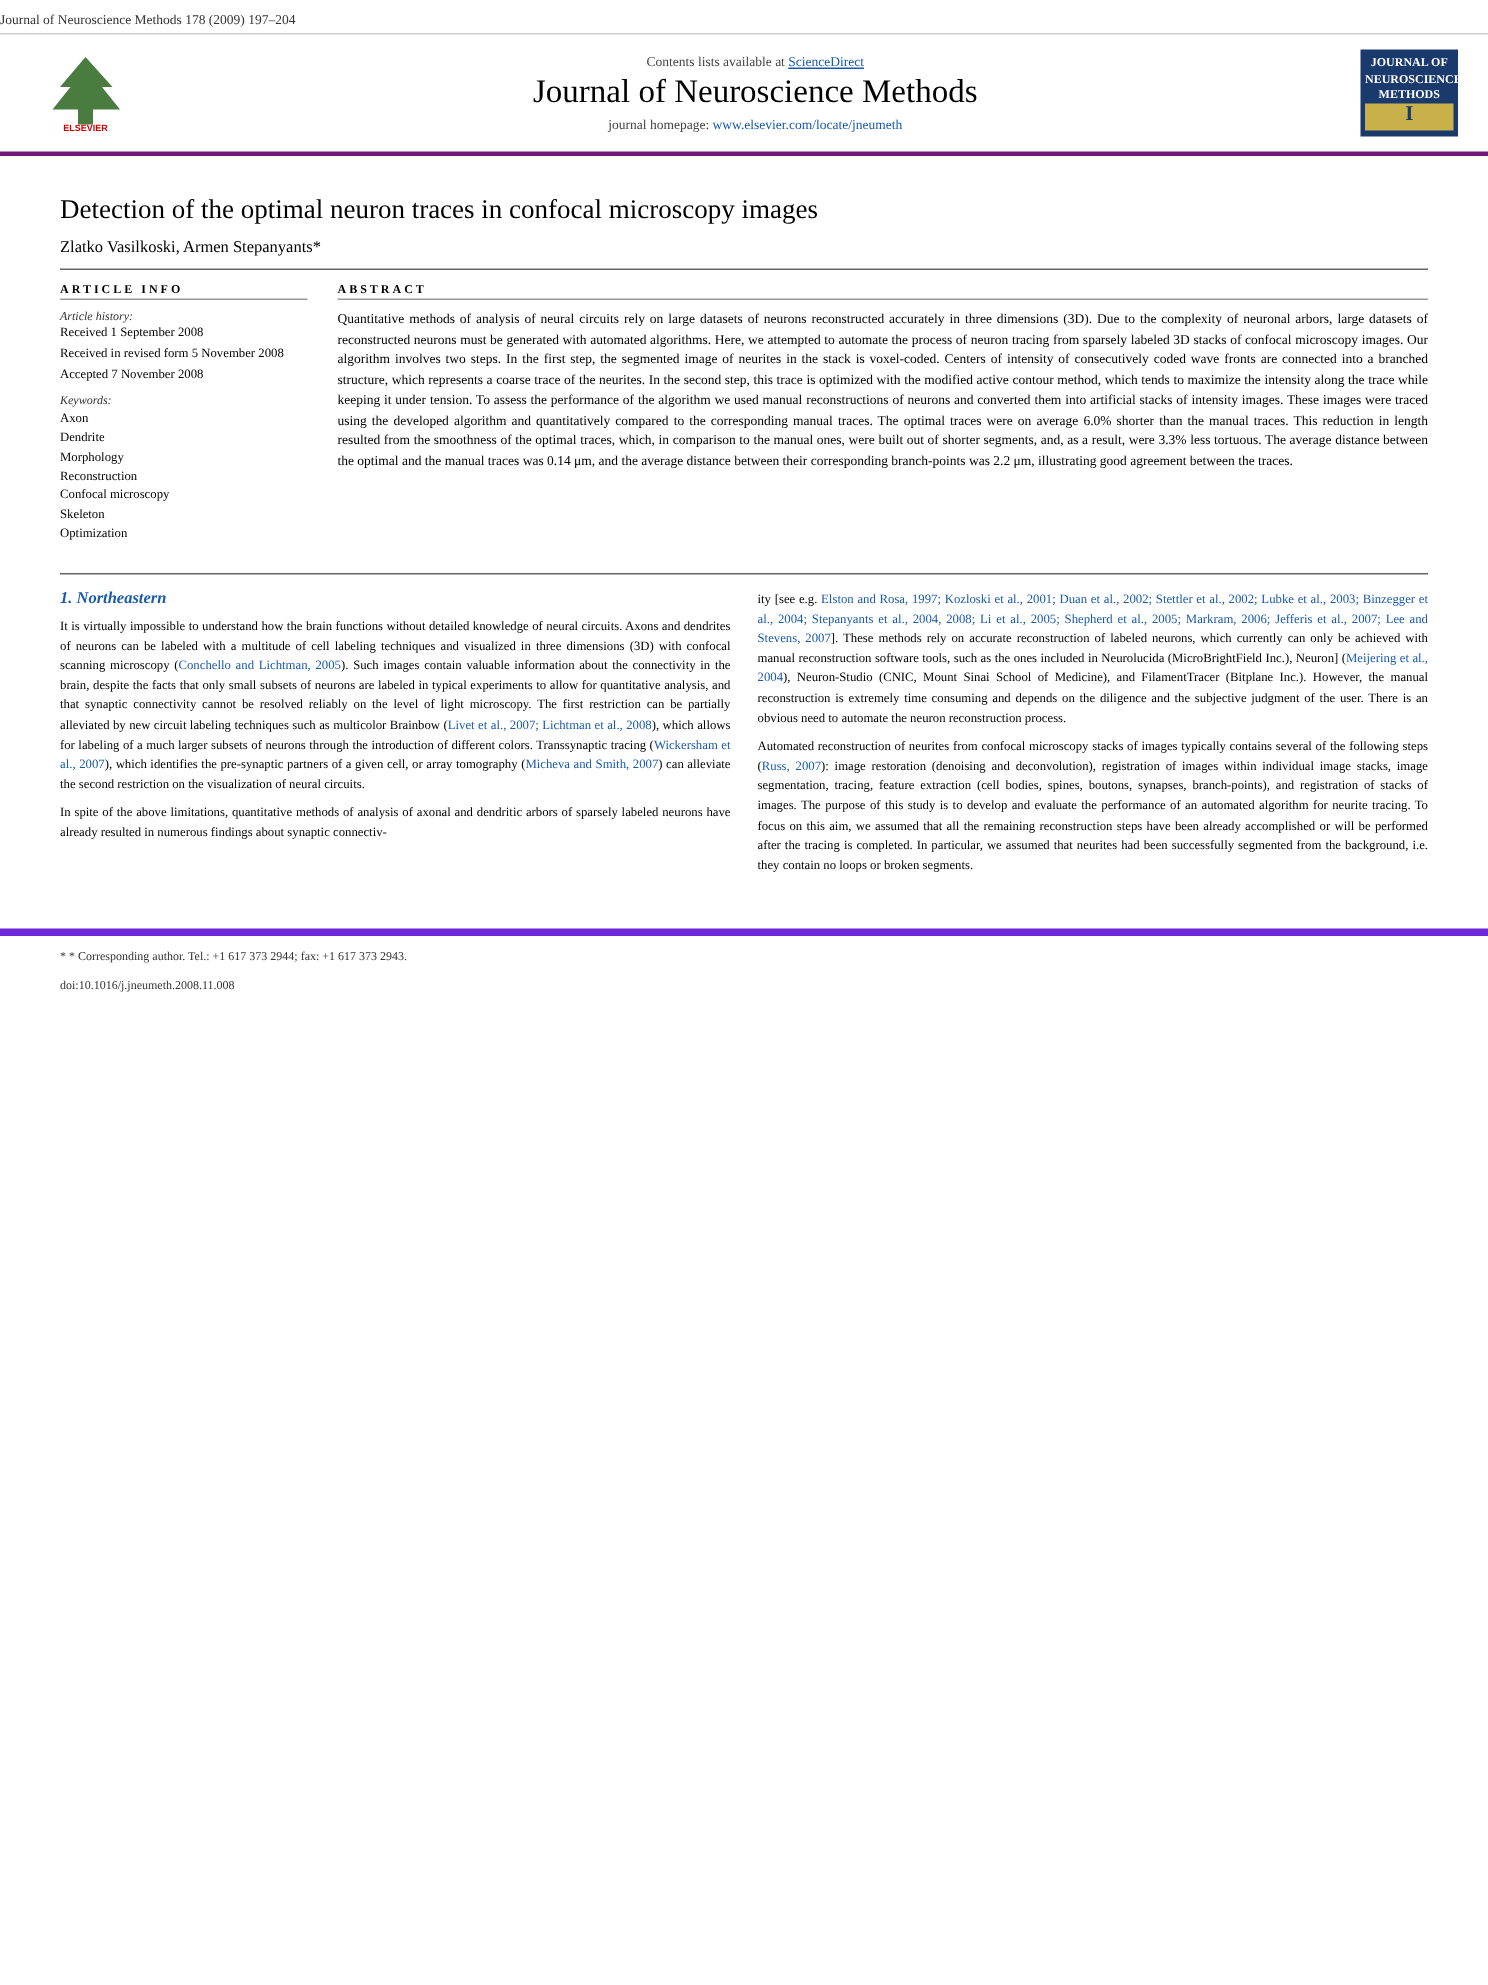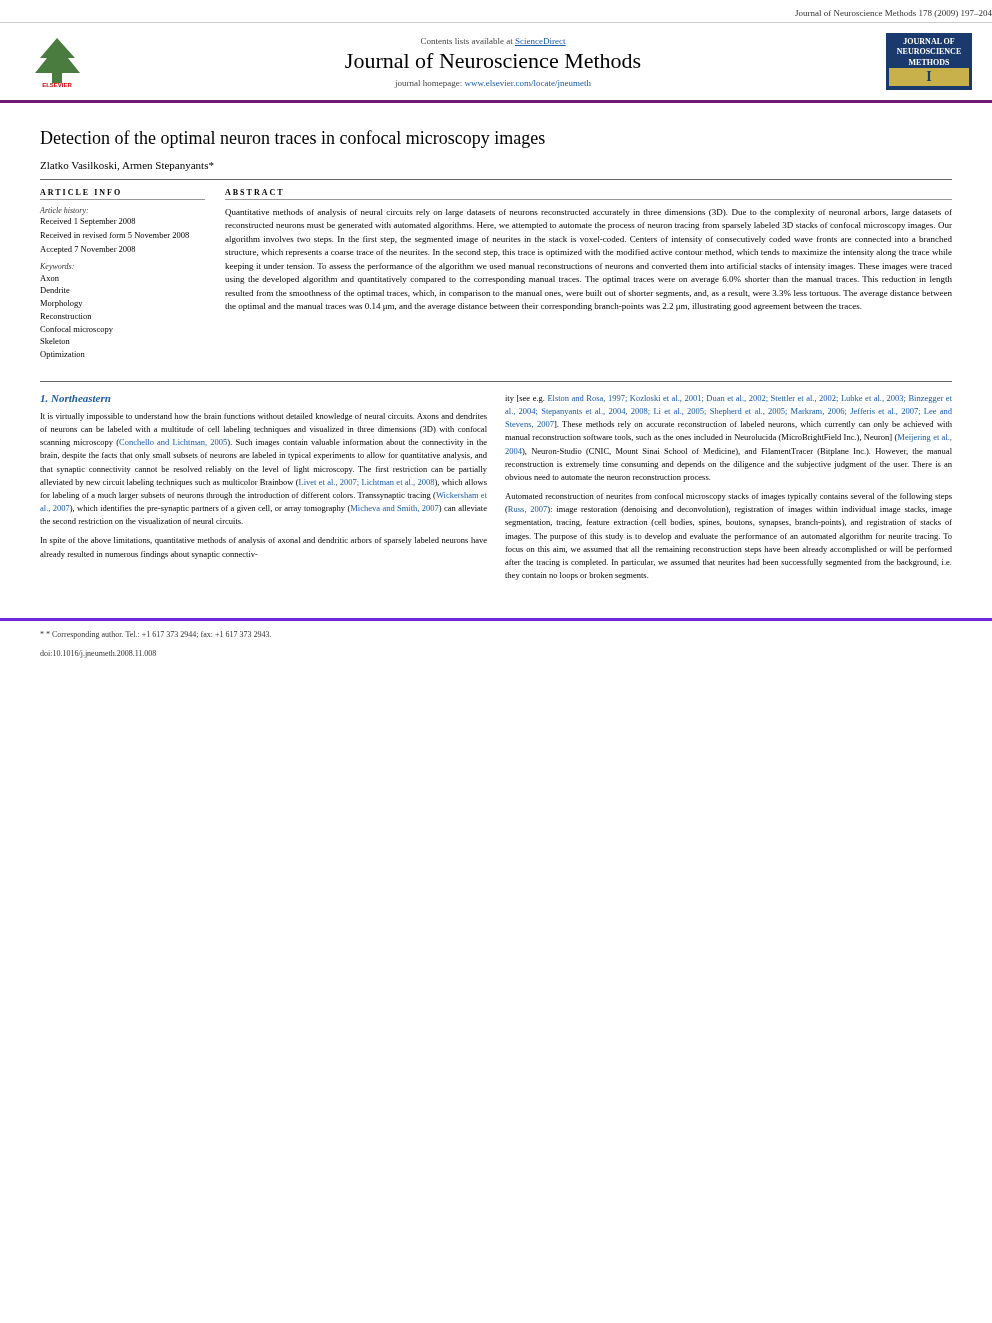--- a/index.html
+++ b/index.html
@@ -12,21 +12,21 @@
       min-height: 1323px;
     }
     .page {
       width: 992px;
       min-height: 1323px;
       background: #fff;
       padding: 0;
     }
     
     .journal-top-bar {
-      text-align: right;
+      text-align: left;
       font-size: 9px;
       color: #333;
       padding: 8px 0 4px;
       border-bottom: 1px solid #ccc;
     }
     
     .journal-header {
       display: flex;
       align-items: center;
       padding: 10px 20px;
@@ -57,21 +57,21 @@
       text-decoration: none;
     }
     .contents-bar {
       font-size: 9px;
       color: #444;
       text-align: center;
       margin-bottom: 2px;
     }
     .contents-bar a { color: #1a5aaa; }
     .journal-badge {
-      width: 86px;
+      width: 65px;
       flex-shrink: 0;
       text-align: center;
     }
     .journal-badge-box {
       background: #1a3a6e;
       color: #fff;
       font-size: 7px;
       font-weight: bold;
       padding: 4px 3px;
       text-align: center;
@@ -188,21 +188,21 @@
       line-height: 1.55;
       text-align: justify;
       color: #000;
     }
     .body-text p {
       margin-bottom: 6px;
     }
     
     .article-footer {
       padding: 8px 40px;
-      border-top: 3px solid #6d28d9;
+      border-top: 5px solid #6d28d9;
       margin-top: 10px;
     }
     .footer-text {
       font-size: 8px;
       color: #333;
       line-height: 1.5;
     }
     .footer-note {
       font-size: 8px;
       color: #333;

